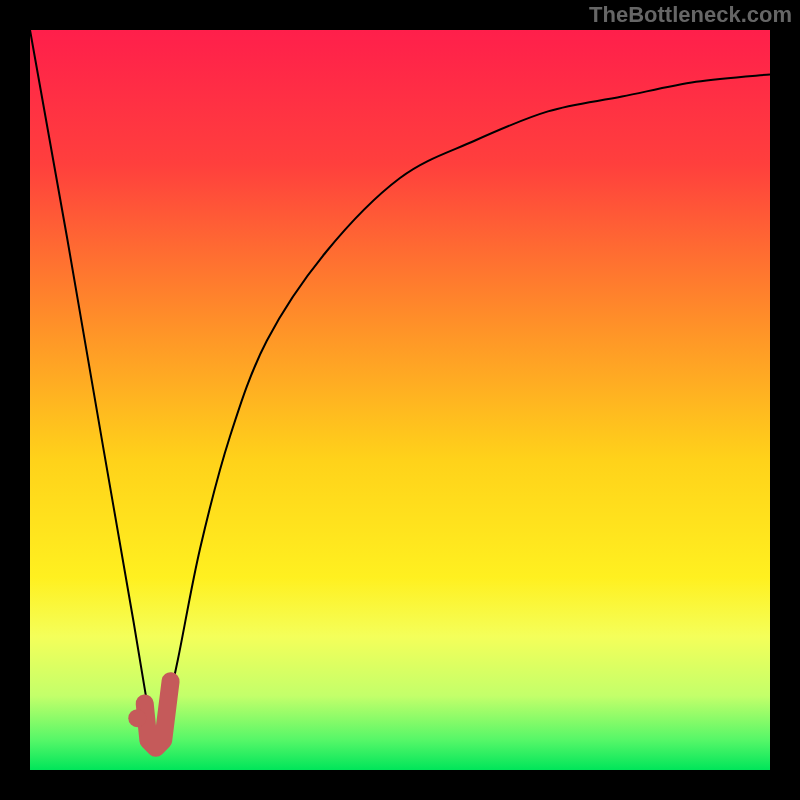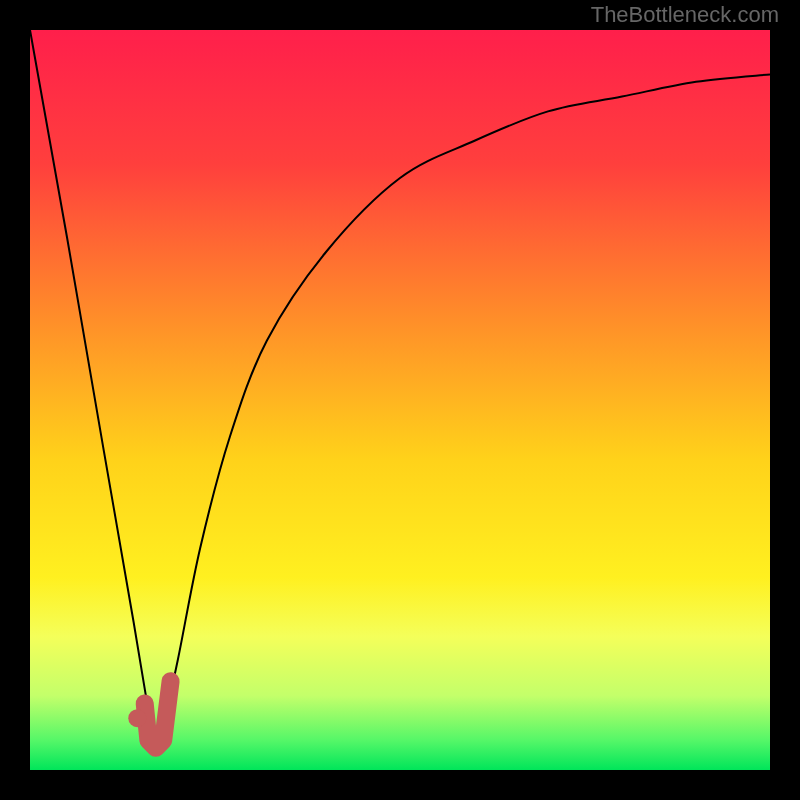--- a/index.html
+++ b/index.html
@@ -7,24 +7,24 @@
       width: 800px;
       height: 800px;
       background: #000;
       position: relative;
       font-family: Arial, sans-serif;
       overflow: hidden;
     }
     .watermark {
       position: absolute;
       top: 2px;
-      right: 21px;
+      right: 8px;
       color: #666666;
       font-size: 22px;
-      font-weight: 400;
+      font-weight: 700;
       z-index: 10;
     }
     .plot-container {
       position: absolute;
       top: 30px;
       left: 30px;
       width: 740px;
       height: 740px;
       overflow: hidden;
     }

